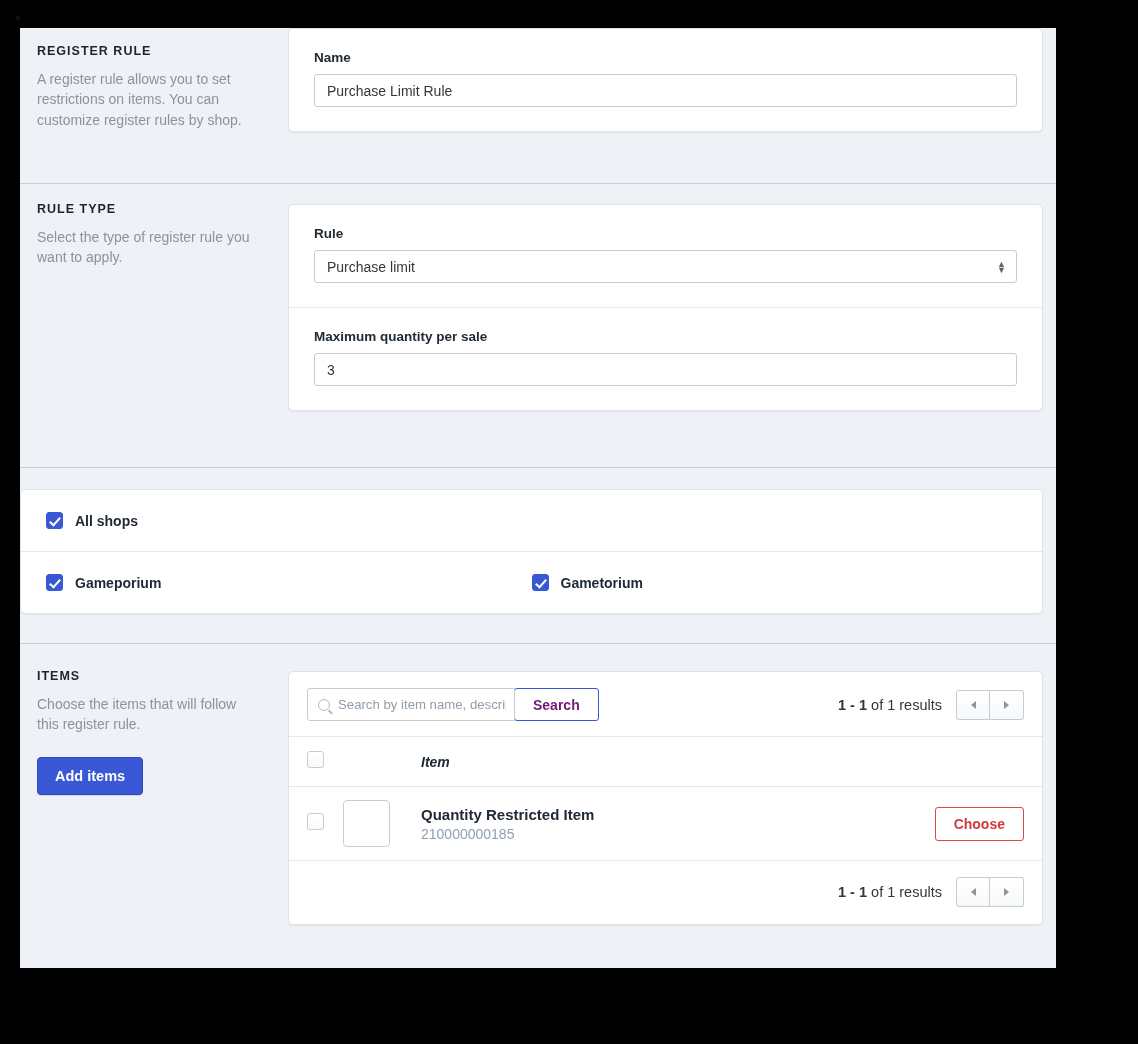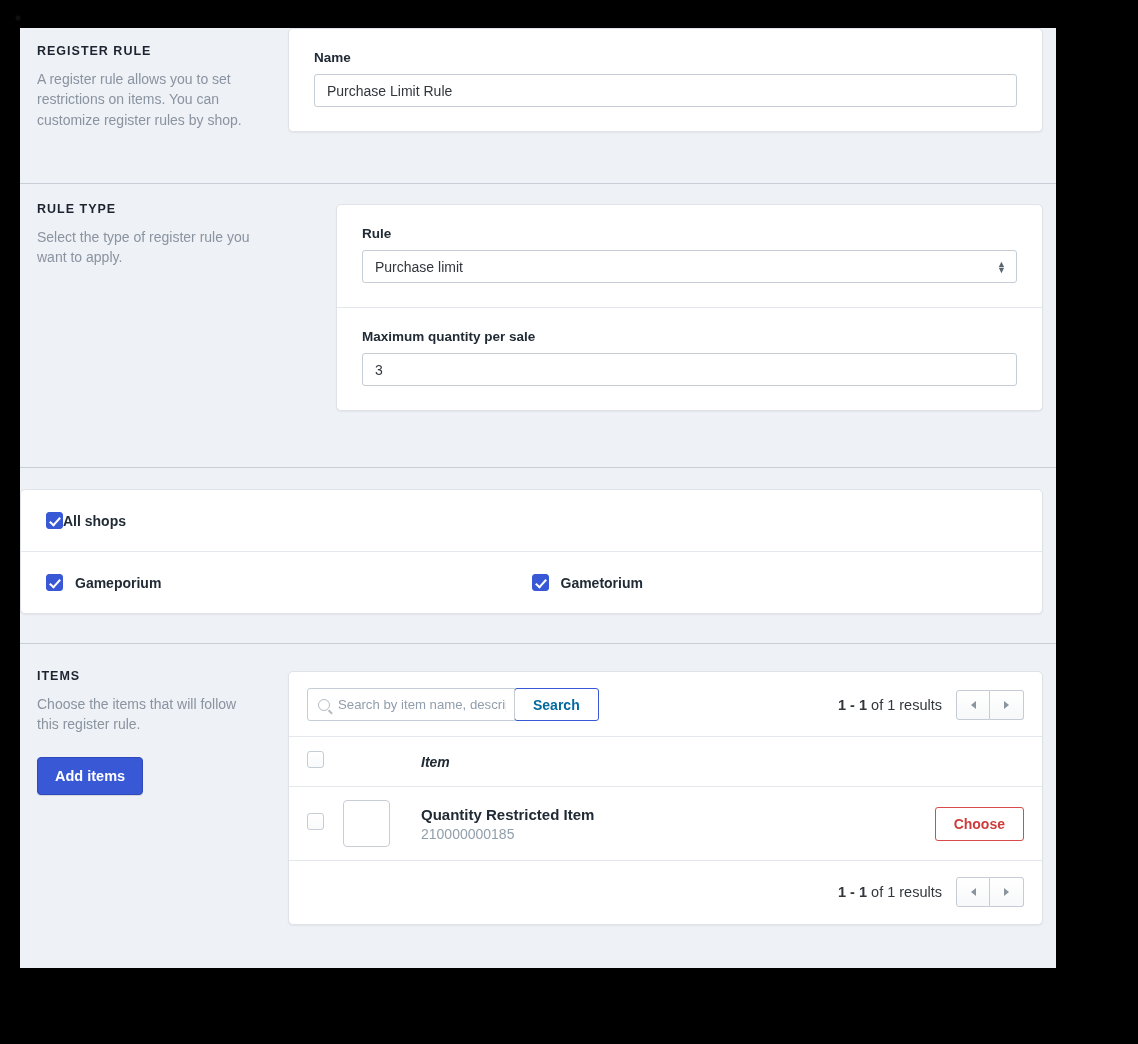--- a/index.html
+++ b/index.html
@@ -113,21 +113,21 @@
   }
   .cbx.checked::after {
     content: "";
     position: absolute;
     left: 5px; top: 2px;
     width: 4px; height: 9px;
     border: solid #fff;
     border-width: 0 2px 2px 0;
     transform: rotate(42deg);
   }
-  .cbx-row { display: flex; align-items: center; }
+  .cbx-row { display: flex; align-items: center; gap: 12px; }
   .cbx-label { font-size: 14px; font-weight: bold; color: #212b36; }
 
   .shops-grid { display: flex; }
   .shops-grid > div { width: 50%; display: flex; align-items: center; gap: 12px; }
 
   .btn-primary {
     background: #3858d6;
     color: #fff;
     border: 1px solid #2d49bb;
     border-radius: 4px;
@@ -136,21 +136,21 @@
     font-family: "Liberation Sans", sans-serif;
     padding: 10px 17px;
     cursor: pointer;
     box-shadow: 0 1px 0 rgba(22,29,37,0.12);
   }
   .btn-search {
     height: 33px;
     background: #fff;
     border: 1px solid #3858d6;
     border-radius: 3px;
-    color: #0369a1;
+    color: #701a75;
     font-size: 14px;
     font-weight: bold;
     font-family: "Liberation Sans", sans-serif;
     padding: 0 18px;
     margin-left: -1px;
     cursor: pointer;
   }
   .btn-delete {
     background: #fff;
     border: 1px solid #d94a4a;
@@ -264,21 +264,21 @@
       <div class="main">
         <div class="card">
           <div class="card-row">
             <label class="field-label">Name</label>
             <input class="text-input" type="text" value="Purchase Limit Rule" style="">
           </div>
         </div>
       </div>
     </div>
 
-    <div class="section" style="min-height:284px;gap:48px;">
+    <div class="section" style="min-height:284px;">
       <div class="aside" style="padding-top:18px;">
         <div class="aside-title">RULE TYPE</div>
         <div class="aside-desc">Select the type of register rule you want to apply.</div>
       </div>
       <div class="main" style="padding-top:20px;">
         <div class="card">
           <div class="card-row">
             <label class="field-label">Rule</label>
             <div class="select-wrap">
               <input class="text-input" type="text" readonly="" value="Purchase limit" style="">

